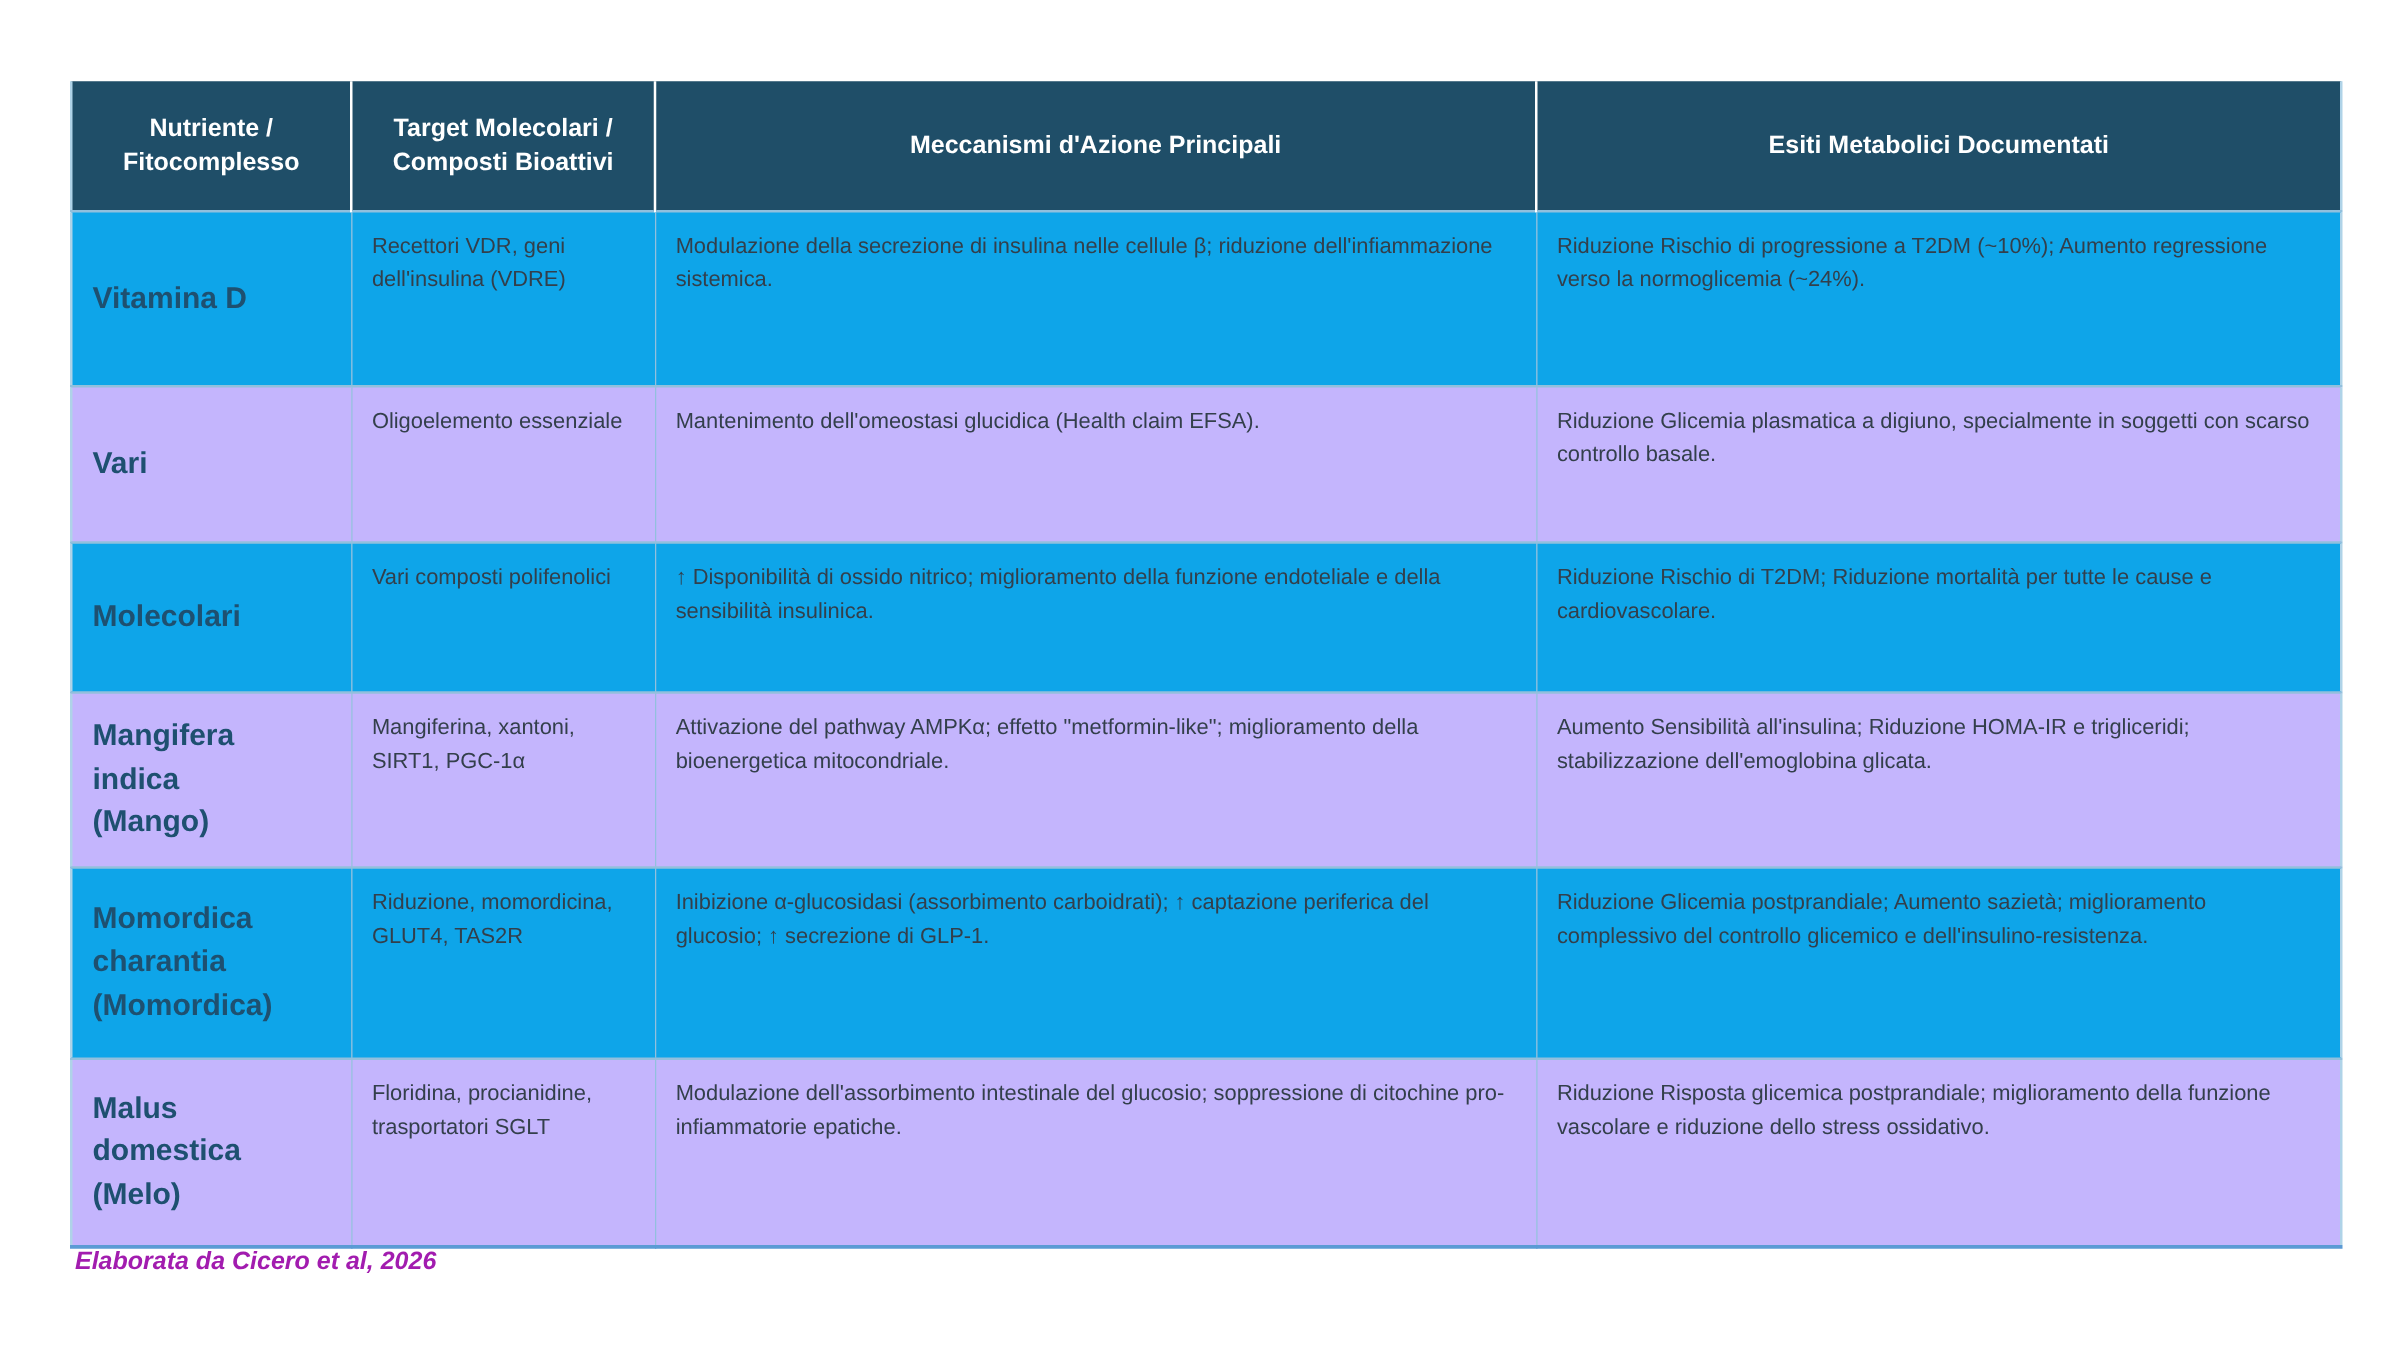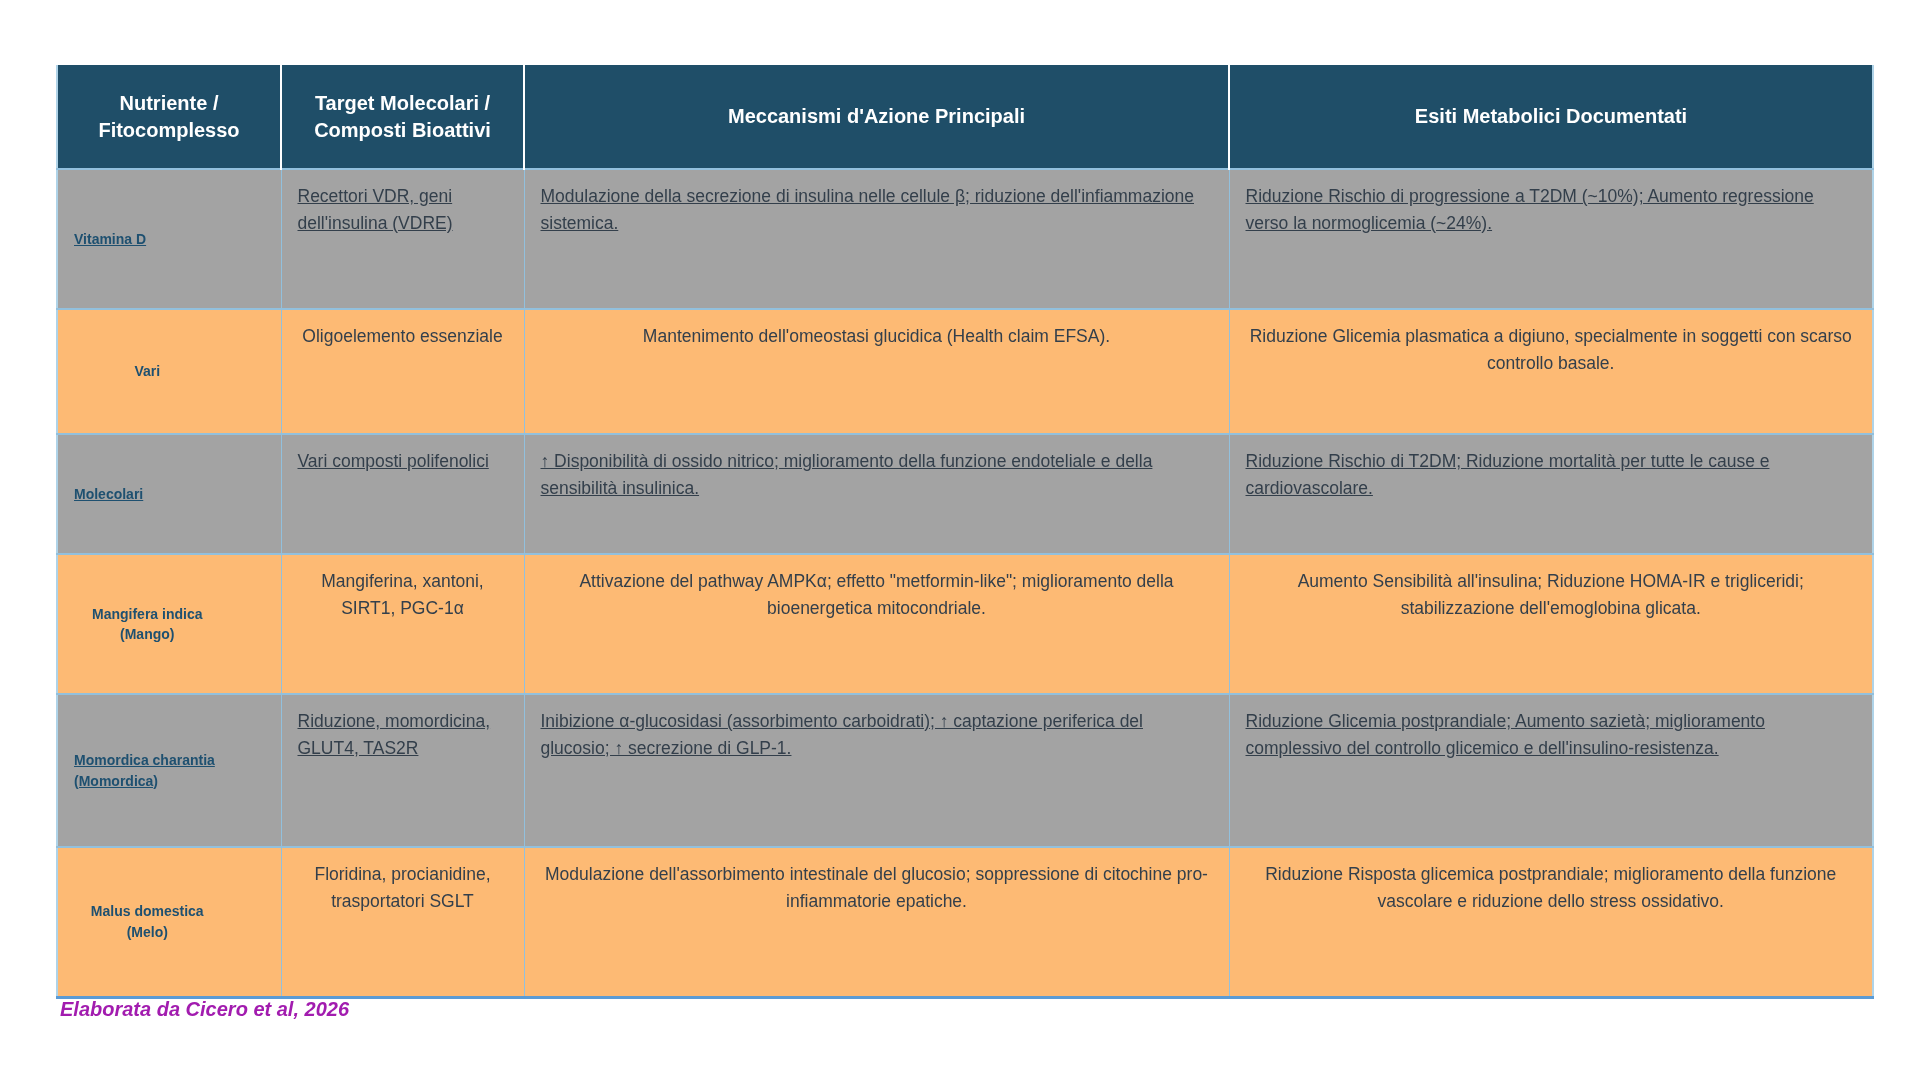--- a/index.html
+++ b/index.html
@@ -37,27 +37,27 @@
   thead th + th { border-left: 2px solid #ffffff; }
   tbody tr { border-top: 2px solid #92C0DD; }
   tbody td {
     vertical-align: top;
     padding: 13px 16px;
     font-size: 17.5px;
     color: #333F4B;
     line-height: 1.52;
   }
   tbody td + td { border-left: 1.5px solid #92C0DD; }
-  tr.row-odd  td { background: #a3a3a3; text-decoration: underline; }
-  tr.row-even td { background: #fdba74; text-align: center; }
+  tr.row-odd  td { background: #0ea5e9; }
+  tr.row-even td { background: #c4b5fd; }
   td.nutrient {
     font-weight: bold;
     color: #1E5070;
     vertical-align: middle;
-    font-size: 14px;
+    font-size: 24px;
     line-height: 1.45;
     padding-right: 60px;
   }
   tr.h140 { height: 140px; }
   tr.h125 { height: 125px; }
   tr.h120 { height: 120px; }
   tr.h153 { height: 153px; }
   tr.h150 { height: 150px; }
   .footnote {
     position: absolute;

